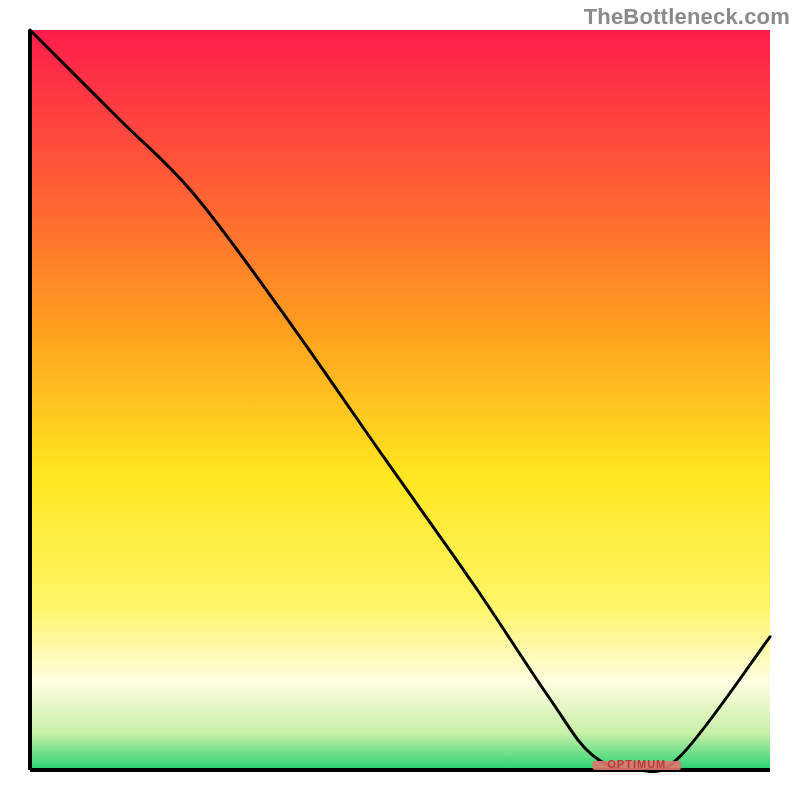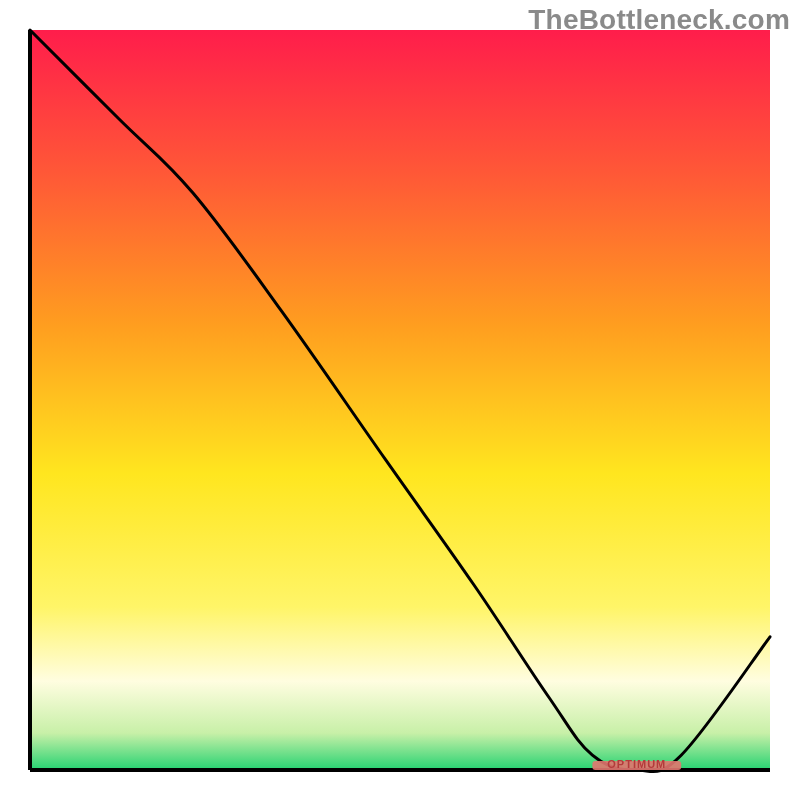--- a/index.html
+++ b/index.html
@@ -13,21 +13,21 @@
   .stage {
     position: relative;
     width: 800px;
     height: 800px;
     background: #ffffff;
   }
   .watermark {
     position: absolute;
     top: 4px;
     right: 10px;
-    font-size: 28px;
+    font-size: 22px;
     font-weight: 600;
     color: #8a8a8a;
     font-family: Arial, sans-serif;
     letter-spacing: 0.2px;
   }
 </style>
 </head>
 <body>
 
 <div class="stage">

